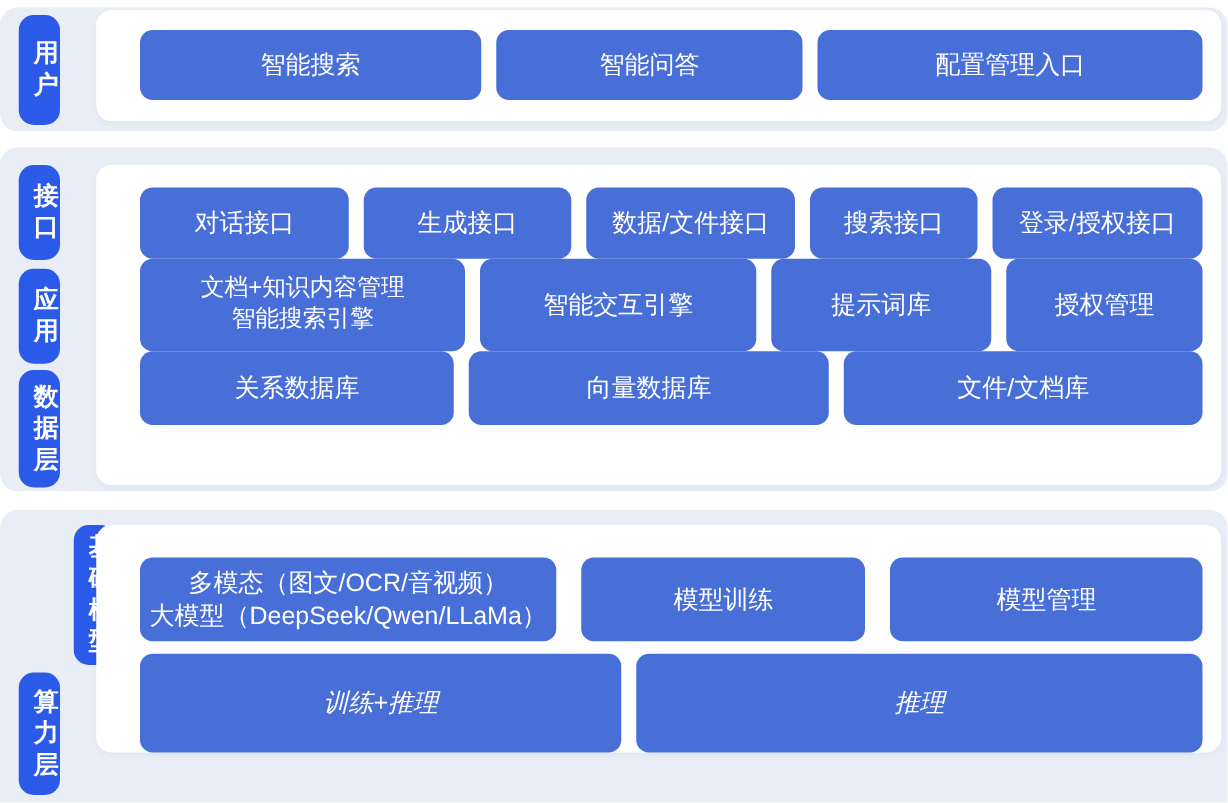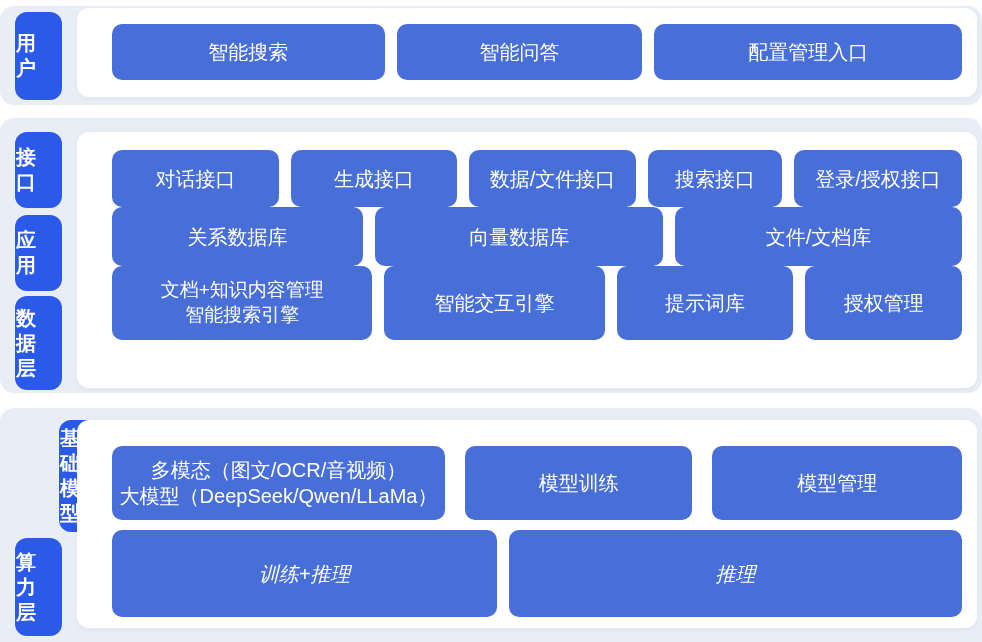--- a/index.html
+++ b/index.html
@@ -17,38 +17,38 @@
   }
   .band{
     position:absolute;left:0;width:982px;
     background:var(--band);
     border-radius:14px;
   }
   #band-user{top:6px;height:99px;}
   #band-mid{top:118px;height:275px;}
   #band-bottom{top:408px;height:234px;border-bottom-left-radius:0;border-bottom-right-radius:0;}
   .pill{
-    position:absolute;left:15px;width:47px;
+    position:absolute;left:15px;width:33px;
     background:var(--layer-pill);
     border-radius:12px;
     color:var(--text);font-weight:bold;font-size:20px;
-    display:flex;align-items:center;justify-content:flex-start;text-align:center;
+    display:flex;align-items:center;justify-content:flex-end;text-align:center;
   }
   .pill .vtext{width:22px;line-height:1.25;word-break:break-all;}
   .card{
     position:absolute;left:77px;width:900px;box-sizing:border-box;
     background:var(--card);
     border-radius:12px;
     box-shadow:0 2px 6px rgba(40,70,150,0.05);
     padding:0 15px 0 35px;
     display:flex;flex-direction:column;
   }
   #card-user{top:2px;height:89px;padding-top:16px;}
   #card-mid{top:14px;height:256px;padding-top:18px;}
-  #card-bottom{top:12px;height:208px;padding-top:26px;row-gap:10px;}
+  #card-bottom{top:12px;height:182px;padding-top:26px;row-gap:10px;}
   .row{display:flex;gap:12px;}
   .row-model{gap:20px;}
   .btn{
     background:var(--block);
     border-radius:10px;
     color:var(--text);
     display:flex;flex-direction:column;align-items:center;justify-content:center;
     font-size:20px;text-align:center;line-height:1.3;
   }
   .btn .l2{font-size:inherit;}
@@ -88,33 +88,33 @@
   </div>
 
   <div class="card" id="card-mid">
     <div class="row r-api">
       <div class="btn" style="flex:172 1 0px;">对话接口</div>
       <div class="btn" style="flex:171 1 0px;">生成接口</div>
       <div class="btn" style="flex:172 1 0px;">数据/文件接口</div>
       <div class="btn" style="flex:138 1 0px;">搜索接口</div>
       <div class="btn" style="flex:173 1 0px;">登录/授权接口</div>
     </div>
-    <div class="row r-data">
-      <div class="btn" style="flex:253 1 0px;">关系数据库</div>
-      <div class="btn" style="flex:290 1 0px;">向量数据库</div>
-      <div class="btn" style="flex:289 1 0px;">文件/文档库</div>
-    </div>
     <div class="row r-app">
       <div class="btn small2" style="flex:261 1 0px;">
         <span>文档+知识内容管理</span>
         <span class="l2">智能搜索引擎</span>
       </div>
       <div class="btn" style="flex:221 1 0px;">智能交互引擎</div>
       <div class="btn" style="flex:177 1 0px;">提示词库</div>
       <div class="btn" style="flex:157 1 0px;">授权管理</div>
+    </div>
+    <div class="row r-data">
+      <div class="btn" style="flex:253 1 0px;">关系数据库</div>
+      <div class="btn" style="flex:290 1 0px;">向量数据库</div>
+      <div class="btn" style="flex:289 1 0px;">文件/文档库</div>
     </div>
   </div>
 </div>
 
 <div class="band" id="band-bottom">
   <div class="pill" style="top:12px;height:112px;margin-left:44px;">
     <span class="vtext">基础模型</span>
   </div>
   <div class="pill" style="top:130px;height:98px;">
     <span class="vtext">算力层</span>

